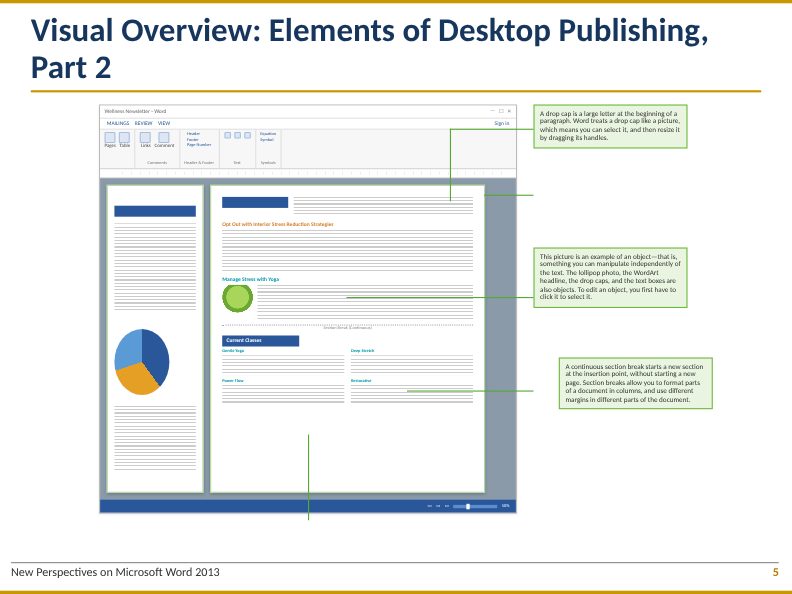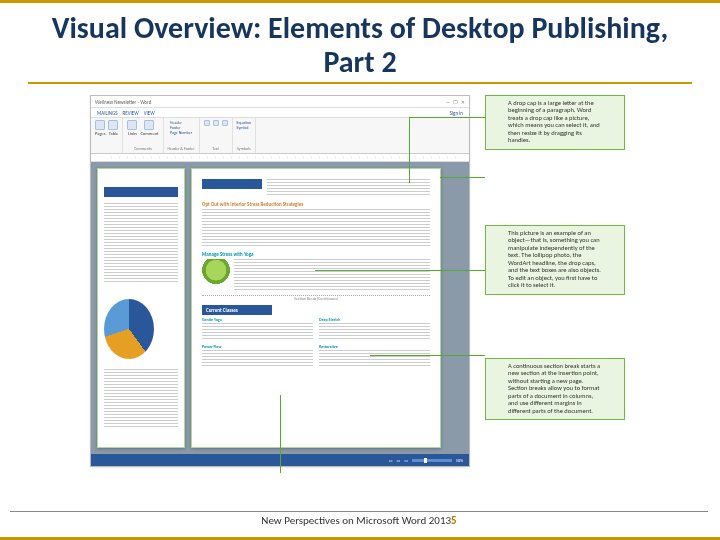--- a/index.html
+++ b/index.html
@@ -19,21 +19,20 @@
     border-bottom: 3px solid #c89800;
   }
   .title-area {
     padding: 8px 28px 2px 28px;
   }
   .title {
     font-size: 30px;
     font-weight: 700;
     color: #17365d;
     line-height: 1.12;
-    text-align: center;
   }
   .title-underline {
     margin: 2px 28px 0 28px;
     height: 2px;
     background: #c89800;
   }
   .content {
     position: absolute;
     top: 92px;
     left: 90px;
@@ -198,50 +197,50 @@
   .zoom-slider::after {
     content: ""; position: absolute; left: 30%; top: -1px;
     width: 3px; height: 5px; background: #fff;
   }
 
   
   .callout {
     position: absolute;
     border: 1px solid #6fb93f;
     background: #eaf5e1;
-    padding: 4px 22px;
+    padding: 4px 5px;
     font-size: 6.5px;
     line-height: 1.15;
     color: #333;
     width: 140px;
   }
   .callout.c1 { top: 0px; left: 395px; }
   .callout.c2 { top: 72px; left: 395px; }
   .callout.c3 { top: 130px; left: 395px; }
-  .callout.c4 { top: 230px; left: 395px; margin-top: 33px; }
+  .callout.c4 { top: 230px; left: 418px; }
   .callout.c5 { top: 378px; left: 140px; width: 110px; }
   .leader {
     position: absolute;
     background: #55a830;
     z-index: 5;
   }
   .leader.l1 { top: 22px; left: 319px; width: 76px; height: 1px; }
   .leader.l1v { top: 22px; left: 319px; width: 1px; height: 66px; }
   .leader.l2 { top: 82px; left: 350px; width: 45px; height: 1px; }
   .leader.l3 { top: 175px; left: 225px; width: 170px; height: 1px; }
   .leader.l4 { top: 260px; left: 280px; width: 115px; height: 1px; }
   .leader.l5 { top: 300px; left: 190px; width: 1px; height: 78px; }
 
   .footer {
     position: absolute;
     left: 10px; right: 12px;
     bottom: 10px;
     border-top: 1px solid #888;
     display: flex;
-    justify-content: center;
+    justify-content: space-between;
     align-items: center;
     padding-top: 2px;
     font-size: 11px;
     color: #333;
   }
   .pagenum {
     font-weight: 700;
     color: #c07800;
   }
 </style>

